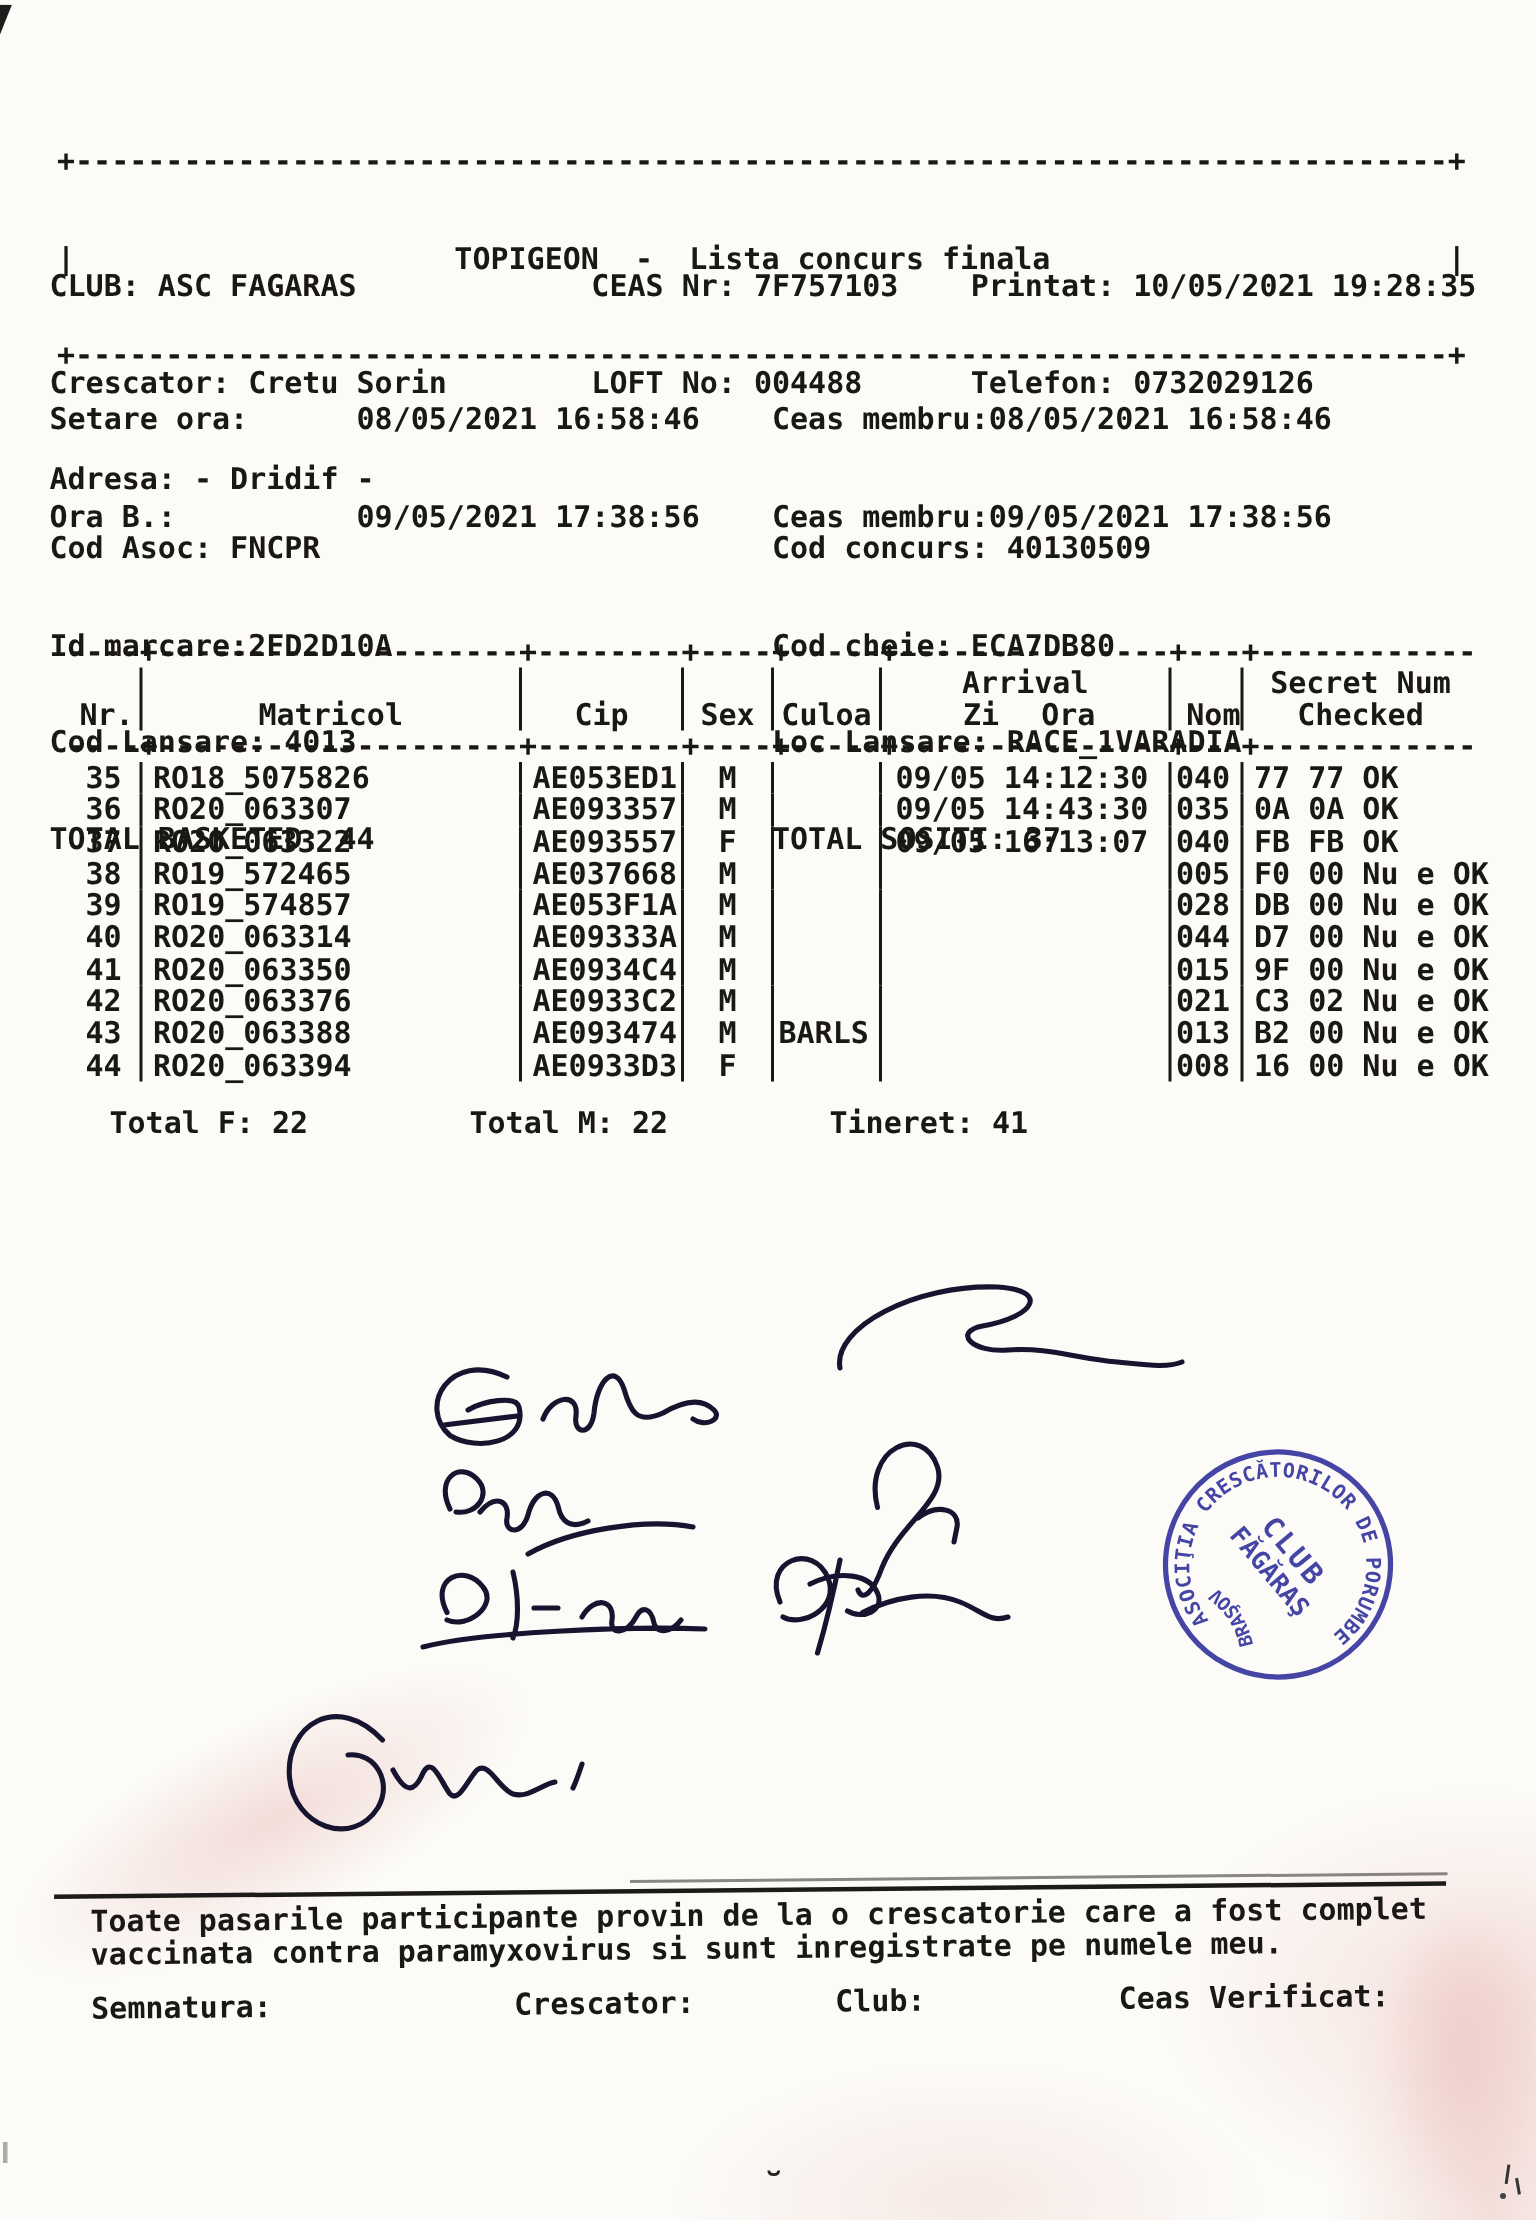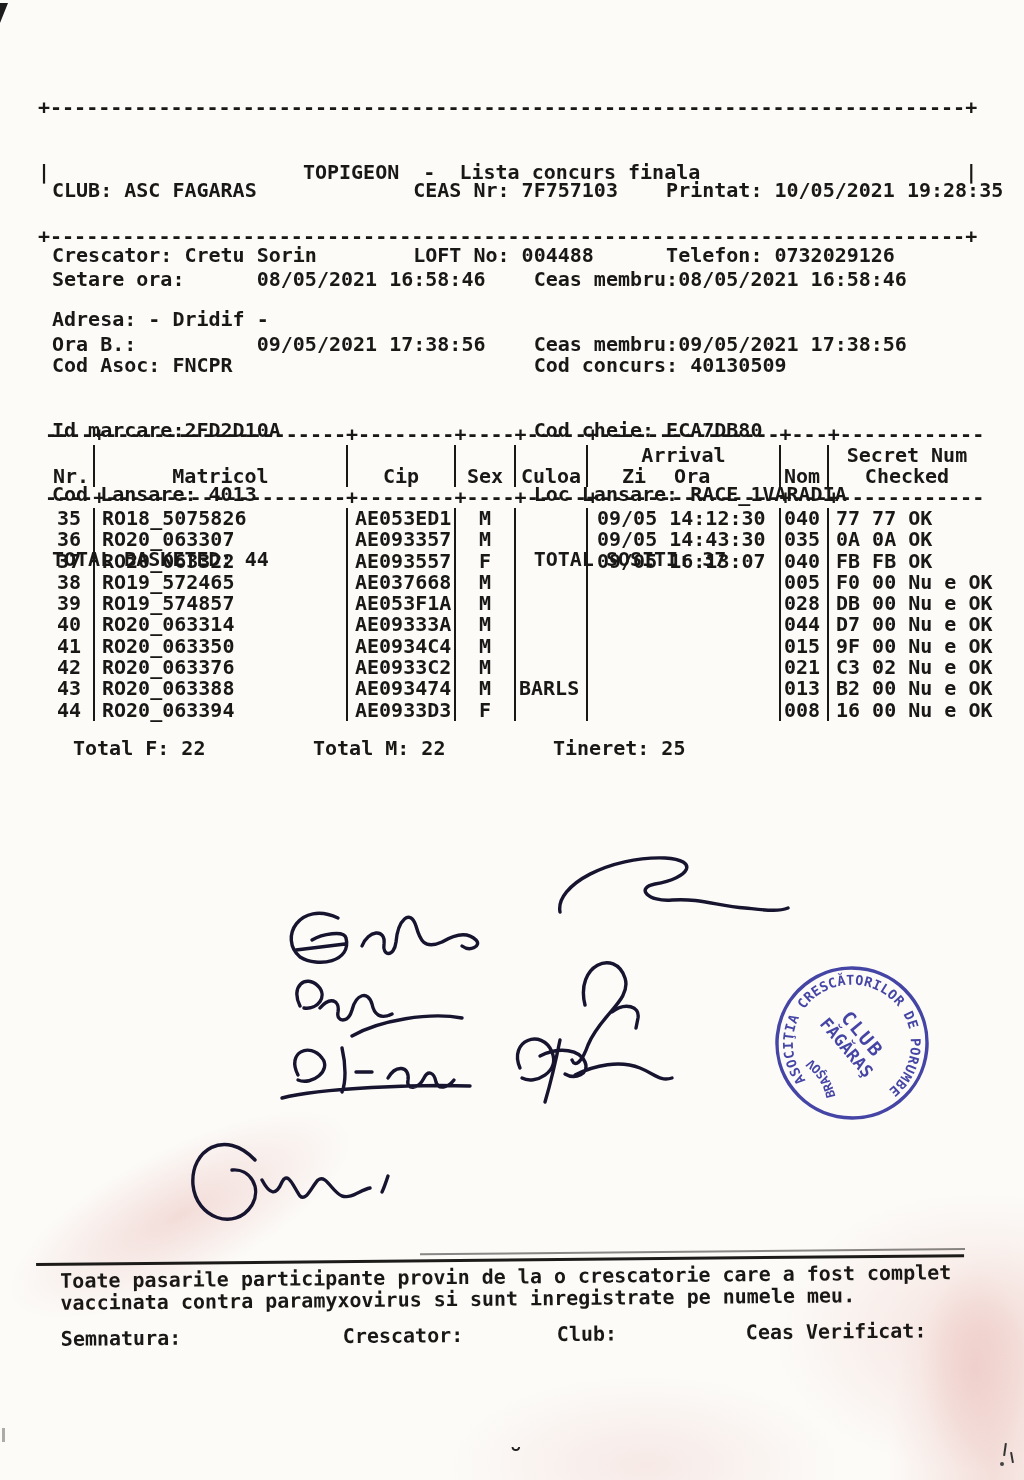--- a/index.html
+++ b/index.html
@@ -7,38 +7,38 @@
     position:relative;width:1024px;height:1480px;overflow:hidden;
     background:
       radial-gradient(300px 200px at 96% 90%, rgba(235,190,184,0.40), rgba(235,190,184,0) 70%),
       radial-gradient(140px 300px at 97% 99%, rgba(233,186,180,0.45), rgba(233,186,180,0) 75%),
       radial-gradient(260px 120px at 63% 99%, rgba(236,200,196,0.35), rgba(236,200,196,0) 75%),
       #fcfbf8;
     font-family:"DejaVu Sans Mono", monospace;
     font-weight:700;color:#1a1816;
   }
   .mono{white-space:pre;font-size:20px;line-height:21.5px;}
-  .blk{position:absolute;left:52px;}
+  .blk{position:absolute;left:33px;}
   .box{position:absolute;left:38px;top:54px;line-height:21.5px;}
   .club{top:137px;}
   .settings{top:226px;}
   .codes{top:312px;}
 
   
   .table-wrap{position:absolute;left:45px;top:424px;width:940px;}
   .sep{white-space:pre;font-size:20px;line-height:21px;}
   .tgrid{display:grid;grid-template-columns:48px 253px 108px 60px 72px 193px 48px auto;}
   .thead .hc{border-left:2px solid #1a1816;}
   .thead .hc:first-child{border-left:none;}
   .h1,.h2{height:21px;line-height:21px;white-space:pre;font-size:20px;}
   .ctr{text-align:center;}
   .pad8{padding-left:8px;}
-  .zi{margin-left:34px;}
+  .zi{margin-left:54px;}
   .ora{margin-left:28px;}
-  .nomh{padding-left:3px;}
+  .nomh{padding-left:3px;text-align:right;}
   .tbody{display:grid;grid-template-columns:48px 253px 108px 60px 72px 193px 48px auto;grid-auto-rows:21.3px;}
   .cell{line-height:21.3px;font-size:20px;white-space:pre;border-left:2px solid #1a1816;overflow:visible;}
   .cell.c-nr{border-left:none;text-align:center;}
   .cell.c-matricol{padding-left:7px;}
   .cell.c-cip{padding-left:7px;}
   .cell.c-sex{text-align:center;}
   .cell.c-culoa{padding-left:3px;}
   .cell.c-zi_ora{padding-left:9px;}
   .cell.c-nom{padding-left:3px;}
   .cell.c-checked{padding-left:7px;}
@@ -225,21 +225,21 @@
         <div class="cell c-culoa"></div>
         <div class="cell c-zi_ora"></div>
         <div class="cell c-nom">008</div>
         <div class="cell c-checked">16 00 Nu e OK</div>
       </div>
   </div>
 
   <div class="totals">
     <span class="tf">Total F: 22</span>
     <span class="tm">Total M: 22</span>
-    <span class="tt">Tineret: 25</span>
+    <span class="tt">Tineret: 41</span>
   </div>
 
   <svg class="sigs" width="700" height="400" viewBox="0 0 700 400">
     <path d="M188,78 C150,60 128,98 150,117 C168,128 202,122 196,98 C194,90 172,94 162,100 M146,110 L195,104"></path>
     <path d="M212,106 C218,90 236,88 234,104 C232,116 244,118 246,102 C248,80 260,68 266,86 C270,100 274,110 292,102 C302,96 316,90 326,100 C332,106 320,112 312,106"></path>
     <path d="M410,72 C405,45 460,16 515,18 C550,20 540,38 505,44 C485,48 498,62 522,60 C550,58 568,66 595,68 C615,70 628,72 638,68"></path>
     <path d="M150,166 C140,146 156,134 168,146 C178,156 168,170 154,168 M170,168 C180,156 190,160 188,172 C186,182 198,184 202,170 C206,154 218,150 222,164 C224,174 230,180 242,174 M202,196 C230,180 280,172 312,178"></path>
     <path d="M435,165 C425,125 465,108 475,138 C482,160 450,175 438,205 C432,222 425,228 422,220 M462,172 C475,162 490,166 488,178 L486,188"></path>
     <path d="M148,235 C136,212 160,202 172,218 C182,230 162,246 148,240 M192,208 C196,225 196,242 192,252 M206,232 L222,232 M238,238 C246,224 260,226 258,240 C256,250 268,250 274,238 C278,230 284,232 286,242 C288,250 298,248 304,240 M132,258 C170,248 270,244 320,246"></path>
     <path d="M370,228 C358,200 392,188 402,212 C410,232 385,245 372,238 M410,200 C406,220 400,245 395,262 M390,216 C410,206 430,210 435,222 C440,234 425,240 415,234 M425,235 C445,225 470,220 490,228 C505,234 510,242 522,238"></path>

